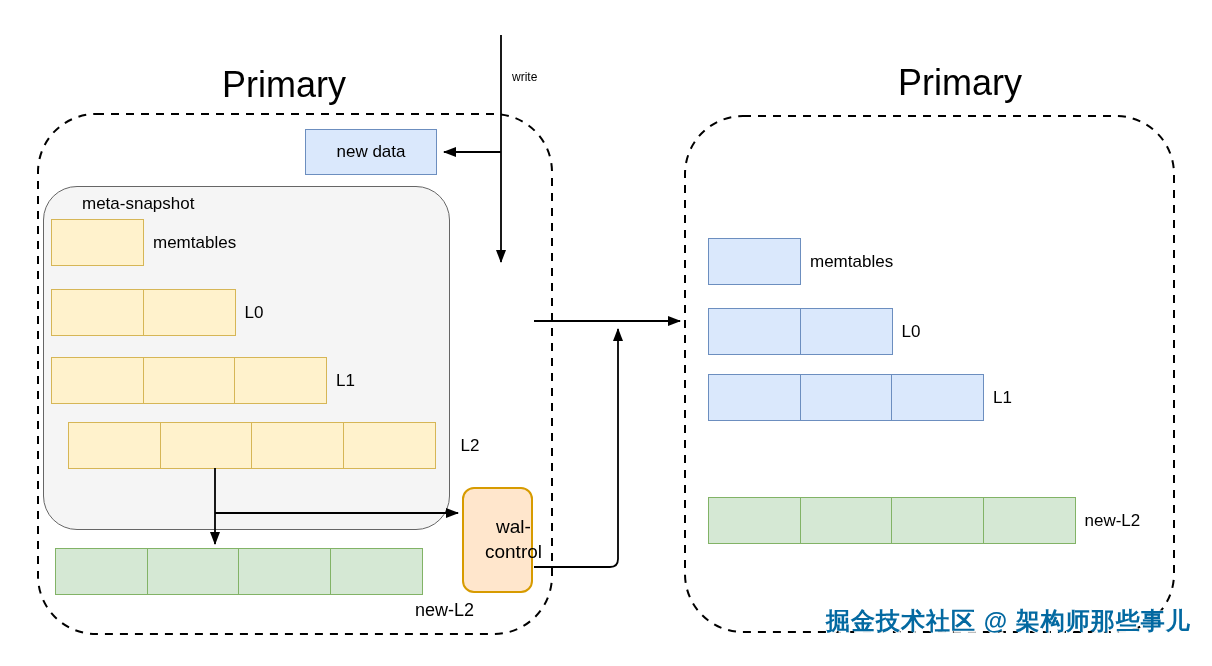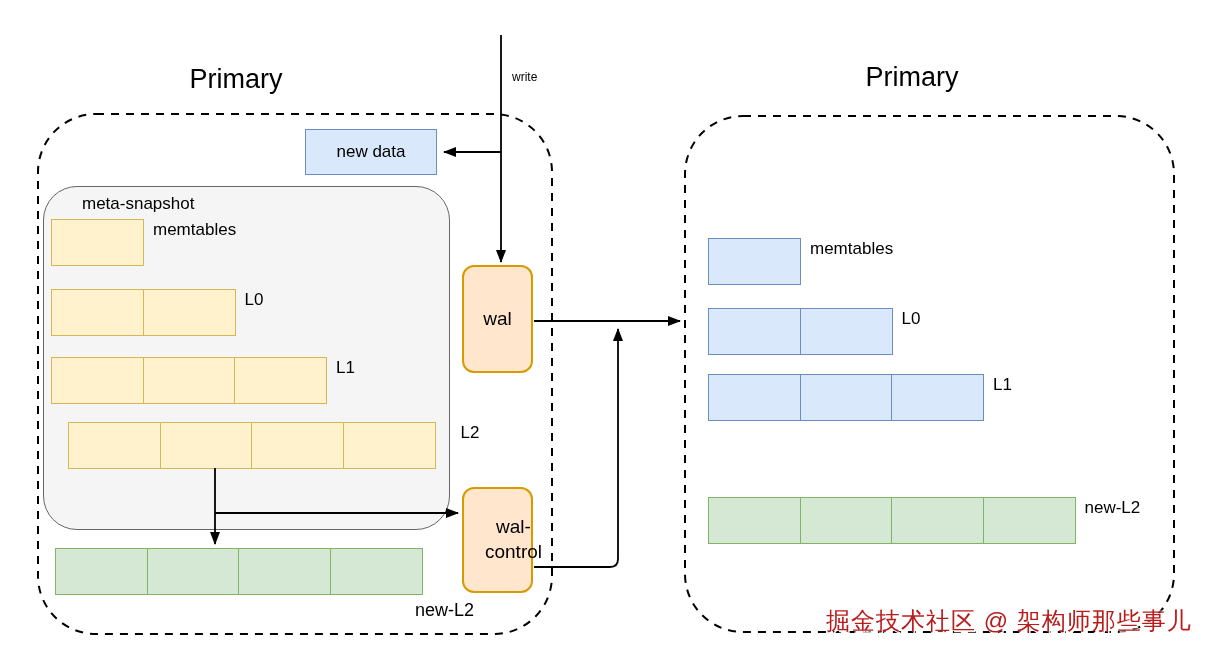--- a/index.html
+++ b/index.html
@@ -5,21 +5,21 @@
   html,body{margin:0;padding:0;background:#ffffff;}
   .canvas{
     position:relative;width:1212px;height:666px;background:#ffffff;
     font-family:"Liberation Sans", sans-serif;color:#000;overflow:hidden;
   }
   svg.layer{position:absolute;left:0;top:0;pointer-events:none;}
   #bg-layer{z-index:1;}
   #arrow-layer{z-index:3;}
   .abs{position:absolute;}
   .z2{z-index:2;}
-  .title{font-size:27px;text-align:center;width:220px;z-index:2;}
+  .title{font-size:36px;text-align:right;width:220px;z-index:2;}
   .small-label{font-size:12px;white-space:nowrap;z-index:2;}
   
   .meta-snapshot{
     left:43px;top:186px;width:407px;height:344px;
     background:var(--container-fill);border:1.5px solid var(--container-stroke);
     border-radius:34px;box-sizing:border-box;
   }
   .meta-snapshot .ms-label{position:absolute;left:38px;top:7px;font-size:17px;}
   
   .node{
@@ -30,36 +30,36 @@
     left:305px;top:129px;width:132px;height:46px;font-size:17px;
     background:var(--blue-fill);border:1.5px solid var(--blue-stroke);
   }
   .wal-node{
     width:71px;background:var(--orange-fill);border:2px solid var(--orange-stroke);
     border-radius:12px;font-size:19px;line-height:1.3;white-space:pre-line;
   }
   .wal{left:462px;top:265px;height:108px;}
   .wal-control{left:462px;top:487px;height:106px;padding-left:32px;}
   
-  .row{position:absolute;display:flex;align-items:flex-start;z-index:2;}
+  .row{position:absolute;display:flex;align-items:center;z-index:2;}
   .cells{display:flex;}
   .cell{width:93px;height:47px;box-sizing:border-box;
         background:var(--fill);border:1.5px solid var(--stroke);}
   .cell + .cell{margin-left:-1.5px;}
   .row-label{margin-left:9px;margin-bottom:0px;font-size:17px;white-space:nowrap;line-height:1.25;}
   .row.yellow{--fill:var(--yellow-fill);--stroke:var(--yellow-stroke);}
   .row.blue{--fill:var(--blue-fill);--stroke:var(--blue-stroke);}
   .row.green{--fill:var(--green-fill);--stroke:var(--green-stroke);}
   .row.label-below{position:absolute;}
   .row.label-below .row-label{
     position:absolute;left:360px;top:100%;margin:4px 0 0 0;font-size:18px;
   }
   .watermark{
     left:826px;top:605px;width:380px;z-index:4;
-    font-size:24px;font-weight:400;letter-spacing:1px;color:#b91c1c;
+    font-size:24px;font-weight:700;letter-spacing:1px;color:#0369a1;
     text-shadow:1.5px 1.5px 0 rgba(255,255,255,0.95), -1px -1px 0 rgba(255,255,255,0.6);
     white-space:nowrap;
   }
 </style>
 </head>
 <body>
 
 <div class="canvas">
 
   <svg id="bg-layer" class="layer" width="1212" height="666">
@@ -113,21 +113,20 @@
       <div class="cells">
           <div class="cell"></div>
           <div class="cell"></div>
           <div class="cell"></div>
           <div class="cell"></div>
         </div>
       <div class="row-label">new-L2</div>
     </div>
   </div>
 
-  <div class="abs z2 node wal-node wal">wal</div>
   <div class="abs z2 node wal-node wal-control">wal-
 control</div>
 
   <div>
     <div class="row blue" style="left:708px;top:238px;">
       <div class="cells">
           <div class="cell"></div>
         </div>
       <div class="row-label">memtables</div>
     </div>

